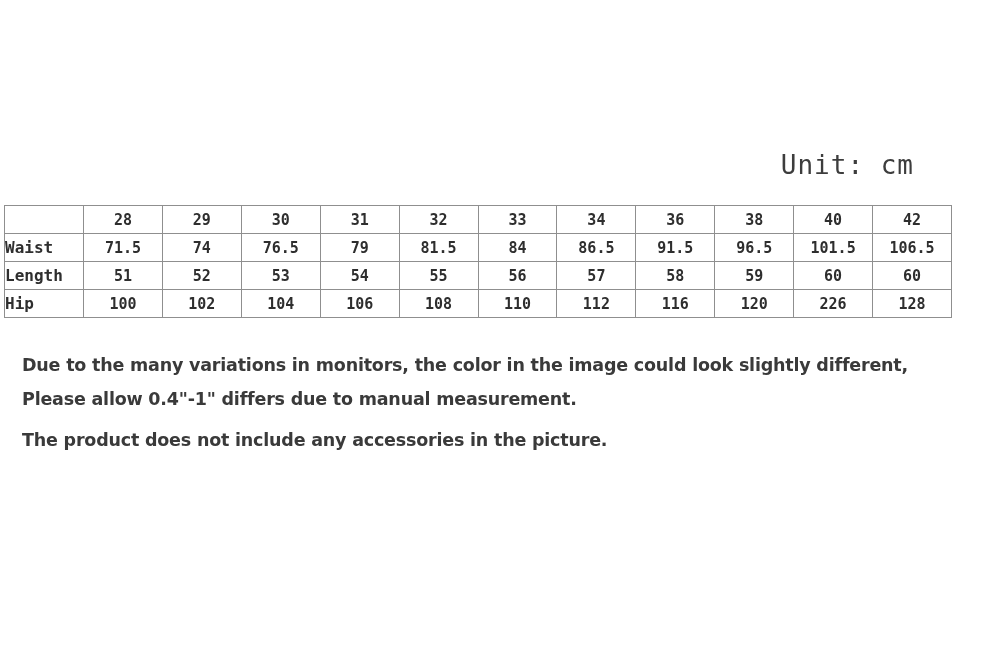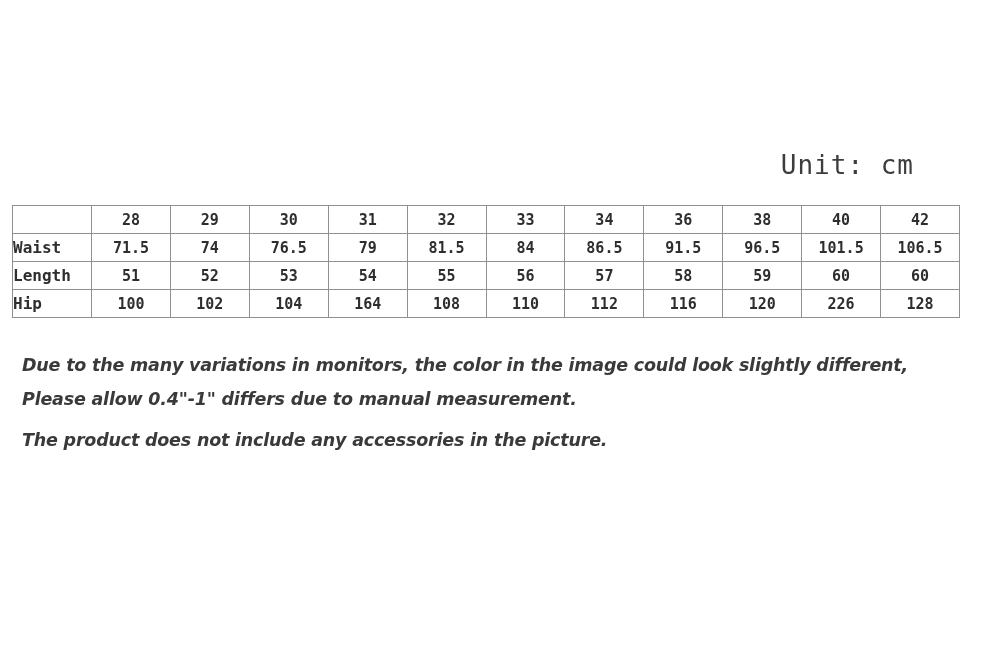--- a/index.html
+++ b/index.html
@@ -23,21 +23,21 @@
     font-family: "DejaVu Sans Mono", monospace;
     font-size: 26px;
     font-weight: 400;
     letter-spacing: 1px;
     color: #3d3d3d;
     white-space: nowrap;
   }
 
   .size-table-wrap {
     position: absolute;
-    left: 12px;
+    left: 4px;
     top: 205px;
     width: 782px;
   }
 
   table.size-table {
     border-collapse: collapse;
     width: 948px;
     table-layout: fixed;
   }
   table.size-table td {
@@ -68,21 +68,20 @@
     width: 950px;
   }
   .notes p {
     margin: 0 0 21px 0;
     font-family: "DejaVu Sans", sans-serif;
     font-size: 17.5px;
     font-weight: 700;
     color: #3a3a3a;
     line-height: 1.15;
     letter-spacing: -0.2px;
-    font-style: italic;
   }
   .notes p.tight {
     margin-bottom: 14px;
   }
 </style>
 </head>
 <body>
 
 <div class="unit-label">Unit: cm</div>
 
@@ -129,21 +128,21 @@
         <td>58</td>
         <td>59</td>
         <td>60</td>
         <td>60</td>
       </tr>
       <tr>
         <td class="rowhead">Hip</td>
         <td>100</td>
         <td>102</td>
         <td>104</td>
-        <td>164</td>
+        <td>106</td>
         <td>108</td>
         <td>110</td>
         <td>112</td>
         <td>116</td>
         <td>120</td>
         <td>226</td>
         <td>128</td>
       </tr>
     </tbody>
   </table>

